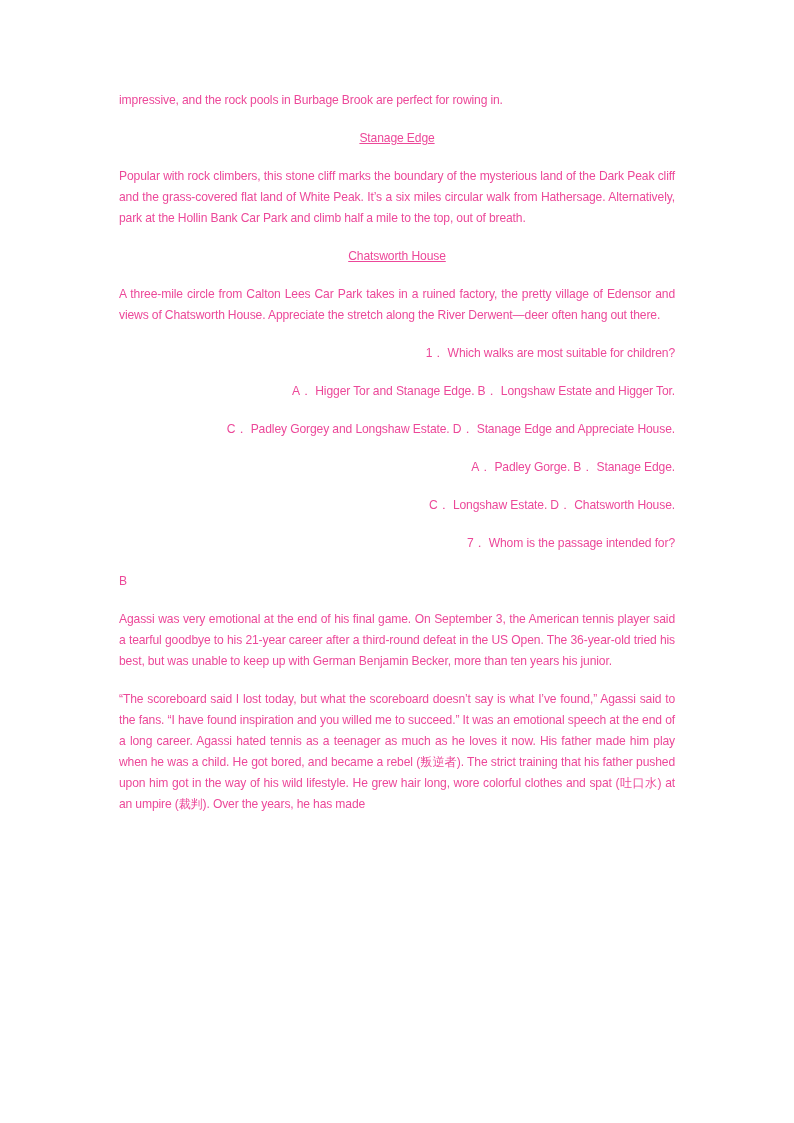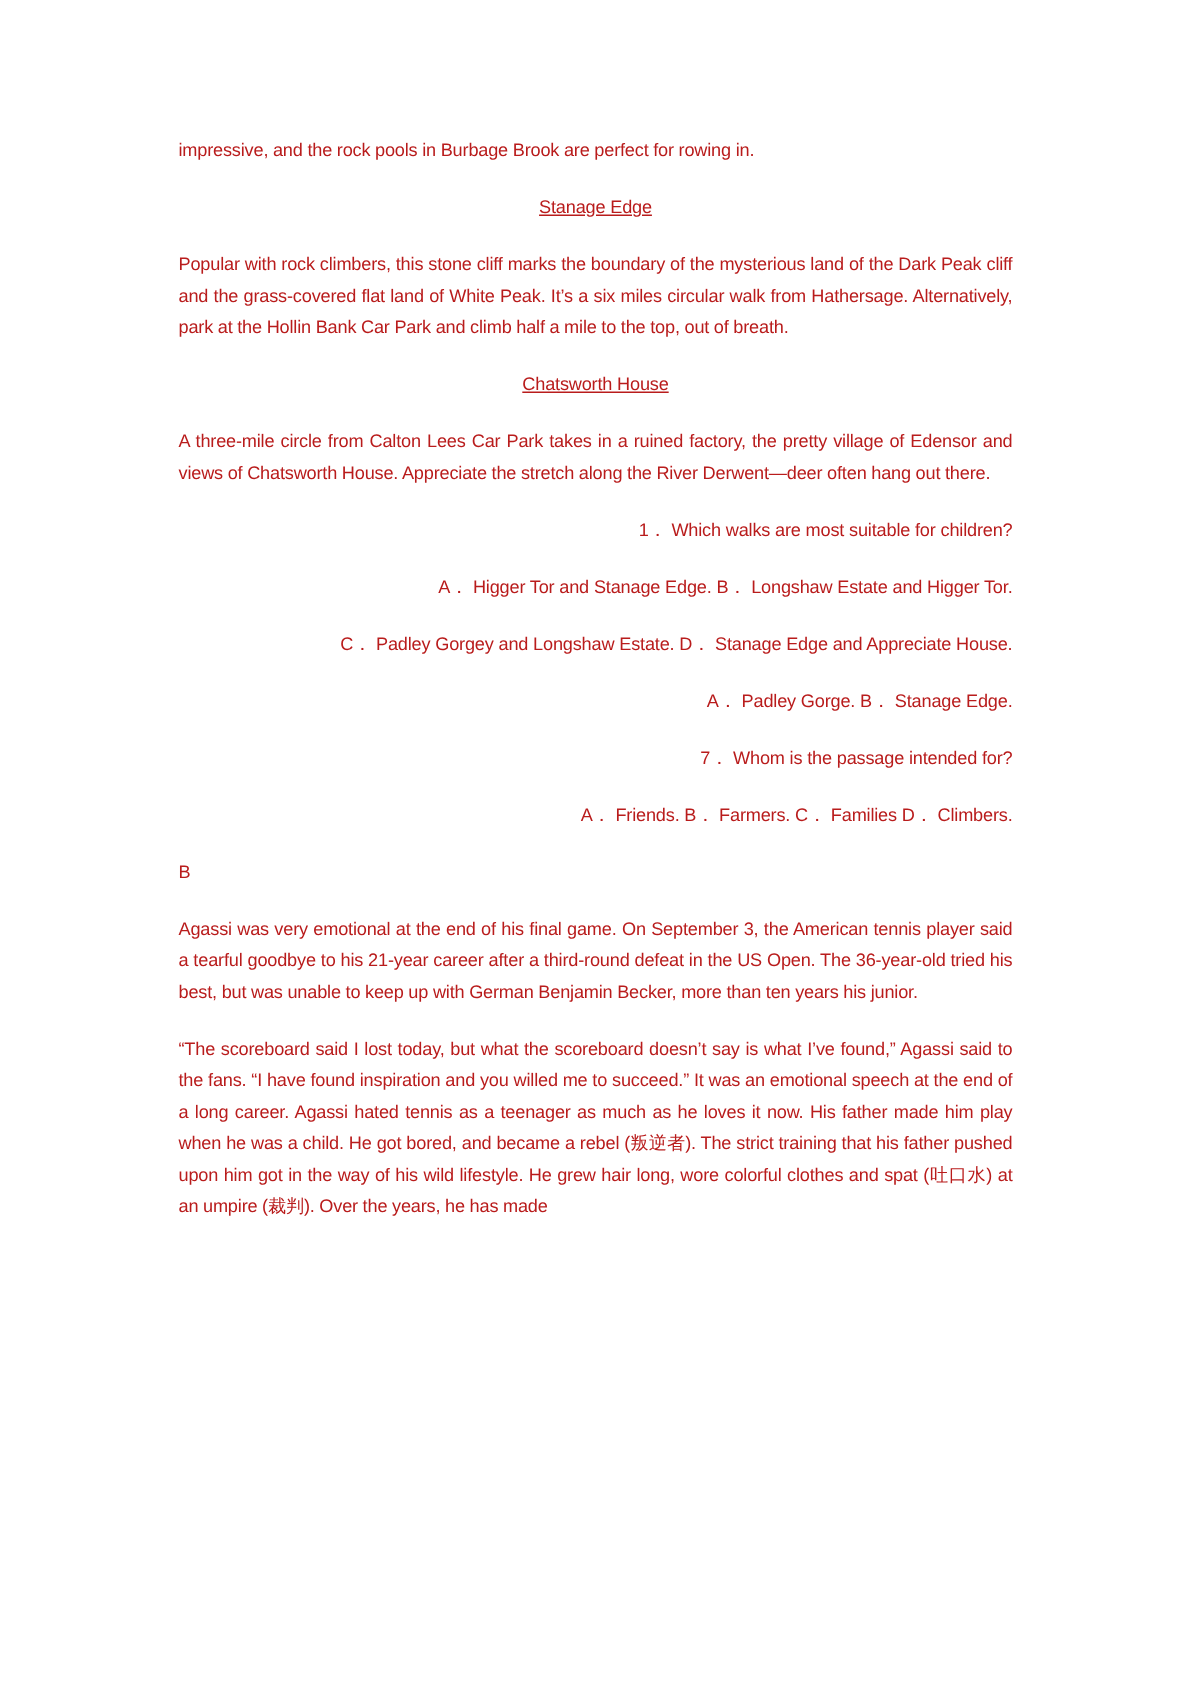--- a/index.html
+++ b/index.html
@@ -8,21 +8,21 @@
     background: #ffffff;
   }
   .page {
     position: relative;
     width: 794px;
     height: 1123px;
     background: #ffffff;
     margin: 0 auto;
     overflow: hidden;
     font-family: "Liberation Sans", "DejaVu Sans", sans-serif;
-    color: #b91c1c;
+    color: #ec4899;
   }
   .content {
     position: absolute;
     left: 119px;
     top: 90px;
     width: 556px;
   }
   .para {
     font-size: 12.1px;
     line-height: 21px;
@@ -76,24 +76,24 @@
 
     <p class="qline">1． Which walks are most suitable for children?</p>
 
     <p class="qline">A． Higger Tor and Stanage Edge. B． Longshaw Estate and Higger Tor.</p>
 
     <p class="qline">C． Padley Gorgey and Longshaw Estate. D． Stanage Edge and Appreciate House.</p>
 
 
     <p class="qline">A． Padley Gorge. B． Stanage Edge.</p>
 
+    <p class="qline">C． Longshaw Estate. D． Chatsworth House.</p>
 
     <p class="qline">7． Whom is the passage intended for?</p>
 
-    <p class="qline">A． Friends. B． Farmers. C． Families D． Climbers.</p>
 
     <p class="section-label">B</p>
 
     <p class="para">Agassi was very emotional at the end of his final game. On September 3, the American tennis player said a tearful goodbye to his 21-year career after a third-round defeat in the US Open. The 36-year-old tried his best, but was unable to keep up with German Benjamin Becker, more than ten years his junior.</p>
 
     <p class="para justify-all">“The scoreboard said I lost today, but what the scoreboard doesn’t say is what I’ve found,” Agassi said to the fans. “I have found inspiration and you willed me to succeed.” It was an emotional speech at the end of a long career. Agassi hated tennis as a teenager as much as he loves it now. His father made him play when he was a child. He got bored, and became a rebel (叛逆者). The strict training that his father pushed upon him got in the way of his wild lifestyle. He grew hair long, wore colorful clothes and spat (吐口水) at an umpire (裁判). Over the years, he has made</p>
 
   </div>
 </div>
 

